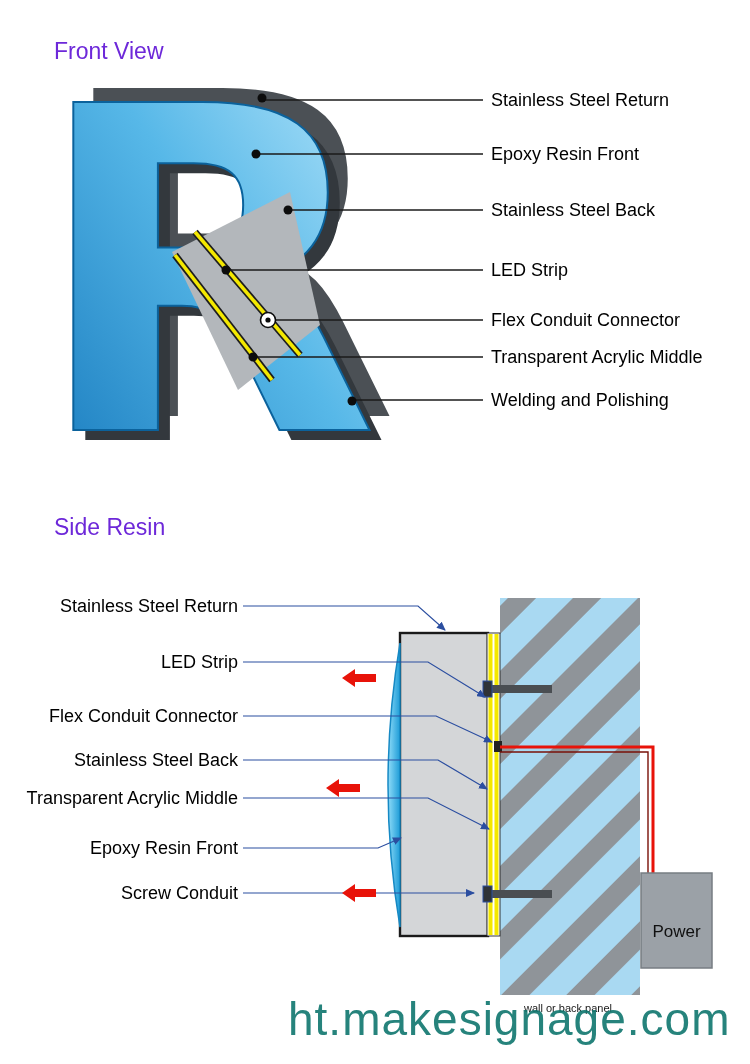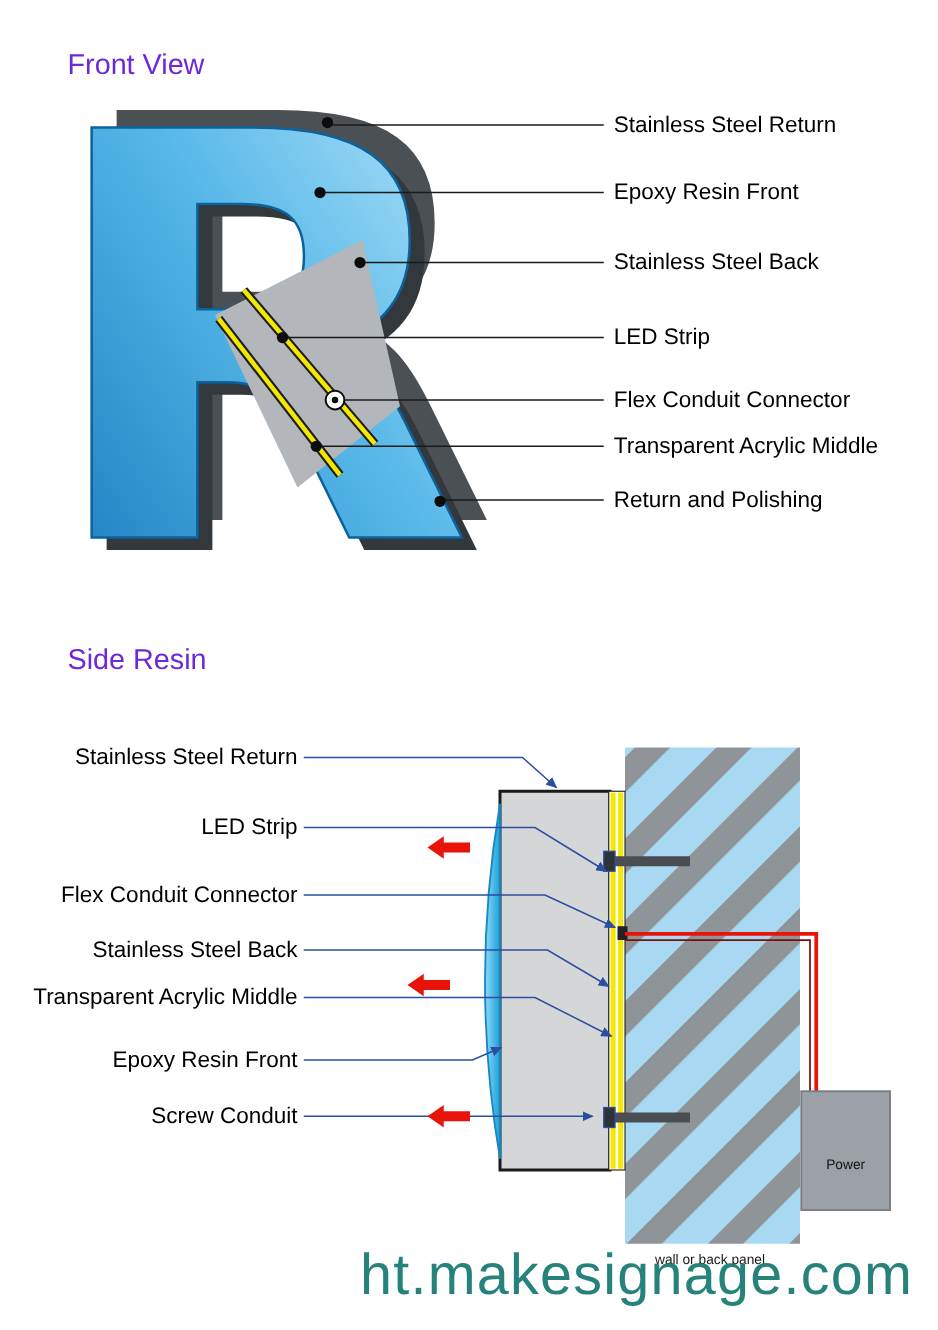--- a/index.html
+++ b/index.html
@@ -27,21 +27,21 @@
     position:absolute;right:512px;transform:translateY(-50%);
     font-size:18px;color:#000;white-space:nowrap;text-align:right;
   }
   .rback{font-family:"DejaVu Sans", sans-serif;font-weight:bold;font-size:450px;fill:#4b5055;}
   .rback2{font-family:"DejaVu Sans", sans-serif;font-weight:bold;font-size:450px;fill:#33383d;}
   .rface{font-family:"DejaVu Sans", sans-serif;font-weight:bold;font-size:450px;fill:url(#faceGrad);stroke:#0b629c;stroke-width:2px;}
   .power-box-label{
     position:absolute;left:641px;top:873px;width:71px;height:95px;
     display:flex;align-items:center;justify-content:center;
     padding-top:22px;box-sizing:border-box;
-    font-size:11px;color:#101010;
+    font-size:17px;color:#101010;
   }
   .wall-caption{
     position:absolute;left:478px;top:1002px;width:180px;
     text-align:center;font-size:11px;color:#1a1a1a;white-space:nowrap;
   }
   .watermark{
     position:absolute;left:288px;top:992px;
     font-size:46px;letter-spacing:1px;color:#0f766e;opacity:0.9;
     white-space:nowrap;z-index:6;
   }
@@ -156,21 +156,21 @@
 
   <div id="front-title" class="view-title">Front View</div>
   <div id="side-title" class="view-title">Side Resin</div>
 
   <div class="flabel" style="top:100px">Stainless Steel Return</div>
   <div class="flabel" style="top:154px">Epoxy Resin Front</div>
   <div class="flabel" style="top:210px">Stainless Steel Back</div>
   <div class="flabel" style="top:270px">LED Strip</div>
   <div class="flabel" style="top:320px">Flex Conduit Connector</div>
   <div class="flabel" style="top:357px">Transparent Acrylic Middle</div>
-  <div class="flabel" style="top:400px">Return and Polishing</div>
+  <div class="flabel" style="top:400px">Welding and Polishing</div>
 
   <div class="slabel" style="top:606px">Stainless Steel Return</div>
   <div class="slabel" style="top:662px">LED Strip</div>
   <div class="slabel" style="top:716px">Flex Conduit Connector</div>
   <div class="slabel" style="top:760px">Stainless Steel Back</div>
   <div class="slabel" style="top:798px">Transparent Acrylic Middle</div>
   <div class="slabel" style="top:848px">Epoxy Resin Front</div>
   <div class="slabel" style="top:893px">Screw Conduit</div>
 
   <div class="power-box-label">Power</div>

